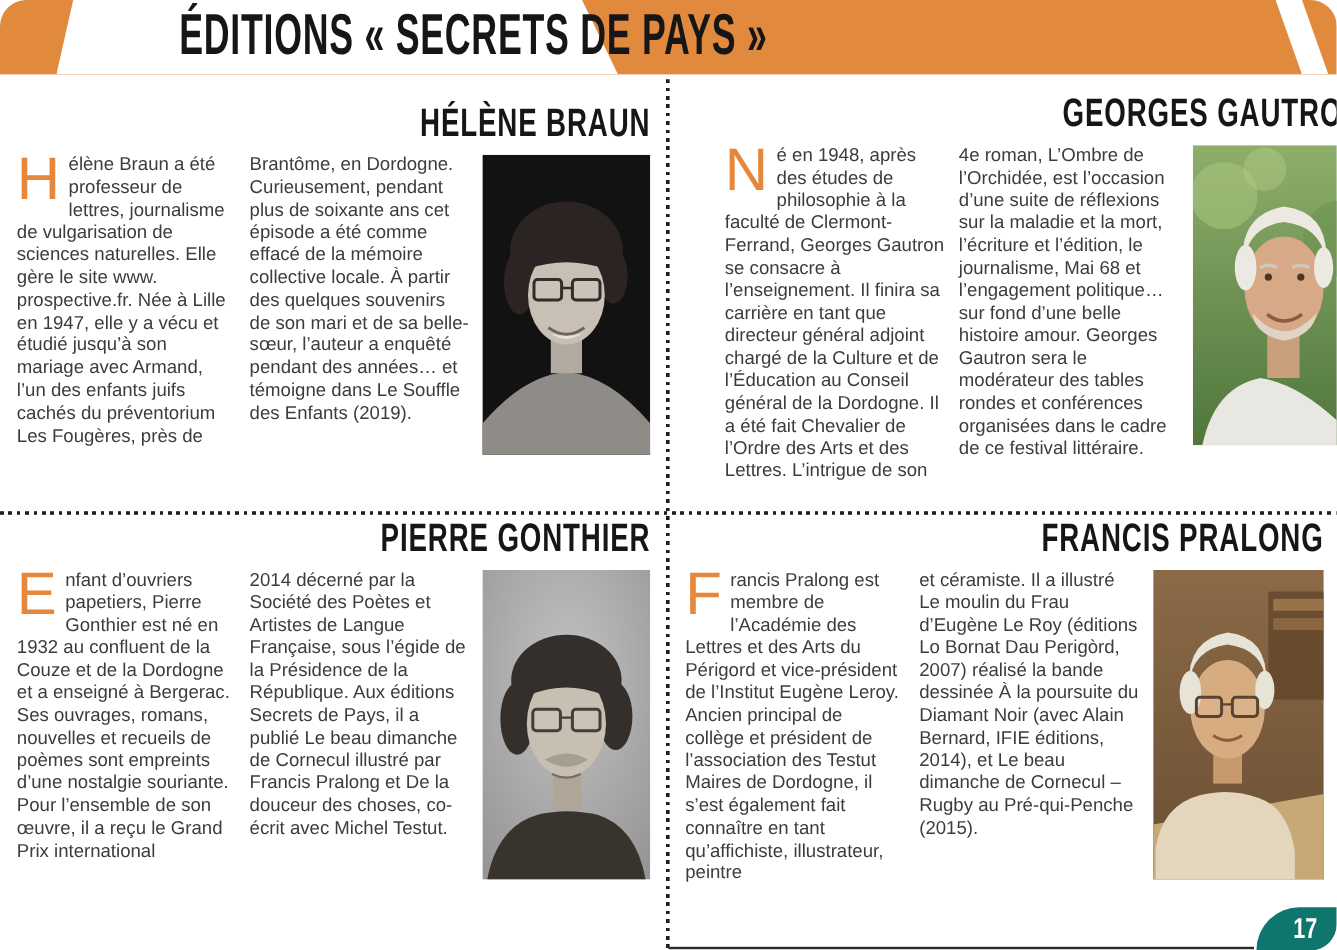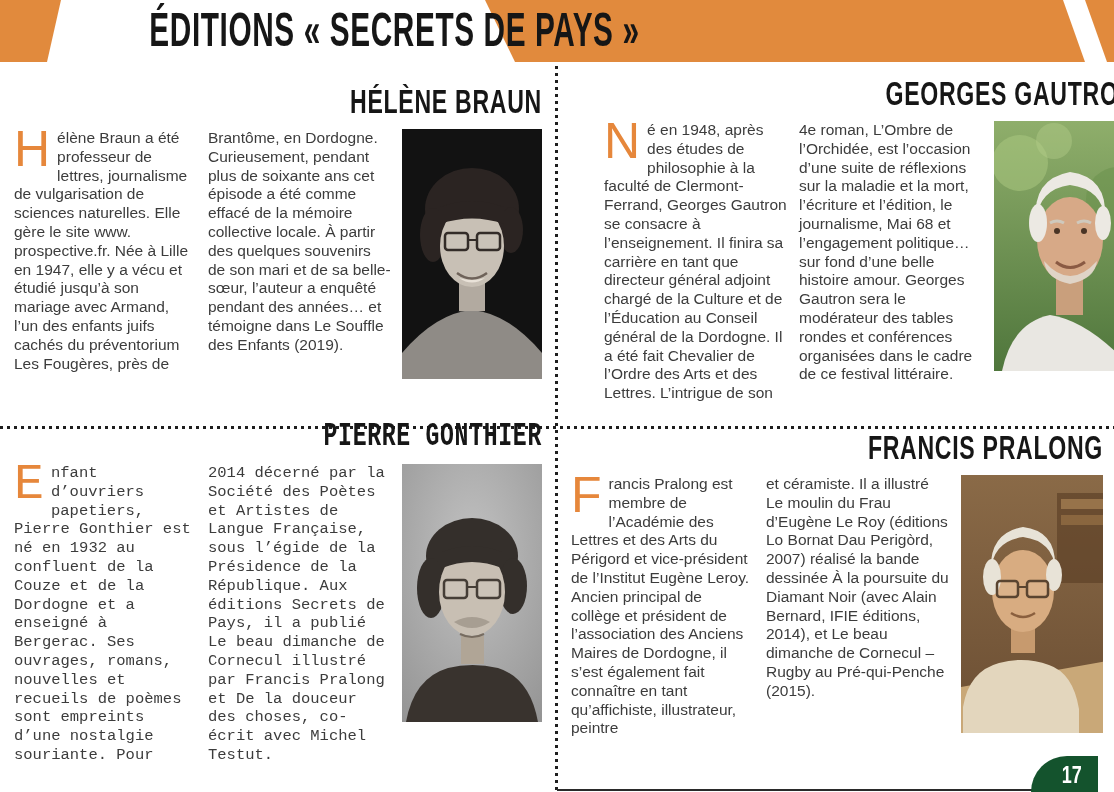--- a/index.html
+++ b/index.html
@@ -1,20 +1,21 @@
 <!DOCTYPE html>
 <html><head>
 <meta charset="utf-8">
 <style>
   * { margin:0; padding:0; box-sizing:border-box; }
   html,body { background:#ffffff; }
   .page {
     position:relative; width:1114px; height:792px;
     background:#ffffff; overflow:hidden;
     font-family:"Liberation Sans", sans-serif;
+    border-radius:22px;
   }
 
   
   .banner { position:absolute; left:0; top:0; width:1114px; height:62px; background:#E18A3D; }
   .banner-white-trapezoid {
     position:absolute; left:0; top:0; width:1114px; height:62px; background:#ffffff;
     clip-path:polygon(61px 0, 485px 0, 515px 100%, 47px 100%);
   }
   .banner-white-slash {
     position:absolute; left:0; top:0; width:1114px; height:62px; background:#ffffff;
@@ -36,34 +37,34 @@
   .sep-horizontal {
     position:absolute; left:0; top:426px; width:1114px; height:3px;
     background-image:repeating-linear-gradient(to right, #1e1e1e 0 3px, transparent 3px 7px);
   }
   .bottom-rule {
     position:absolute; left:557px; top:789px; width:488px; height:2px; background:#2a2a2a;
   }
 
   
   .page-tab {
-    position:absolute; right:16px; bottom:0; width:67px; height:36px;
-    background:#14532d; border-top-left-radius:38px;
+    position:absolute; right:0; bottom:0; width:67px; height:36px;
+    background:#0f766e; border-top-left-radius:38px;
   }
   .page-tab span {
     position:absolute; right:16px; top:5px;
     font-size:24px; font-weight:700; color:#ffffff;
     transform:scaleX(0.75); transform-origin:100% 50%;
   }
 
   
   .quadrant { position:absolute; overflow:hidden; }
   .q1 { left:14px;  top:84px;  width:528px; height:346px; }
   .q2 { left:571px; top:76px;  width:532px; height:346px;margin-left:33px; }
-  .q3 { left:14px;  top:419px; width:528px; height:346px;font-family:Liberation Mono, monospace; }
+  .q3 { left:14px;  top:430px; width:528px; height:346px; }
   .q4 { left:571px; top:430px; width:532px; height:346px; }
 
   .author-name {
     height:36px; line-height:36px; text-align:right;
     font-size:33px; font-weight:700; color:#161616;
     letter-spacing:1px; white-space:nowrap;
     transform:scaleX(0.70); transform-origin:100% 50%;
   }
   .content { display:flex; gap:11px; margin-top:9px; }
   .col { width:183px; flex:0 0 183px; }
@@ -194,21 +195,21 @@
           <path d="M58,170 Q70,176 82,170" fill="none" stroke="#776c60" stroke-width="2"></path>
         </svg>
       </div>
     </div>
   </div>
 
   <div class="quadrant q4">
     <div class="author-name">FRANCIS PRALONG</div>
     <div class="content">
       <div class="col">
-        <p class="body-text"><span class="dropcap">F</span><span>rancis Pralong est membre de l’Académie des Lettres et des Arts du Périgord et vice-président de l’Institut Eugène Leroy. Ancien principal de collège et président de l’association des Anciens Maires de Dordogne, il s’est également fait connaître en tant qu’affichiste, illustrateur, peintre</span></p>
+        <p class="body-text"><span class="dropcap">F</span><span>rancis Pralong est membre de l’Académie des Lettres et des Arts du Périgord et vice-président de l’Institut Eugène Leroy. Ancien principal de collège et président de l’association des Testut Maires de Dordogne, il s’est également fait connaître en tant qu’affichiste, illustrateur, peintre</span></p>
       </div>
       <div class="col">
         <p class="body-text">et céramiste. Il a illustré Le moulin du Frau d’Eugène Le Roy (éditions Lo Bornat Dau Perigòrd, 2007) réalisé la bande dessinée À la poursuite du Diamant Noir (avec Alain Bernard, IFIE éditions, 2014), et Le beau dimanche de Cornecul – Rugby au Pré-qui-Penche (2015).</p>
       </div>
       <div class="photo">
         <svg width="146" height="258" viewBox="0 0 146 258">
           <defs>
             <linearGradient id="fpbg" x1="0" y1="0" x2="0" y2="1">
               <stop offset="0" stop-color="#8a6a47"></stop>
               <stop offset="1" stop-color="#6b4e33"></stop>

